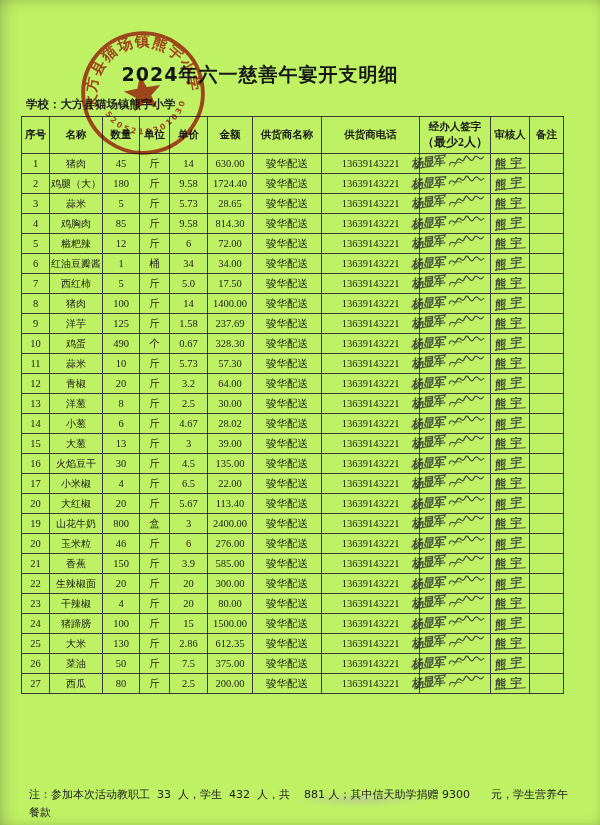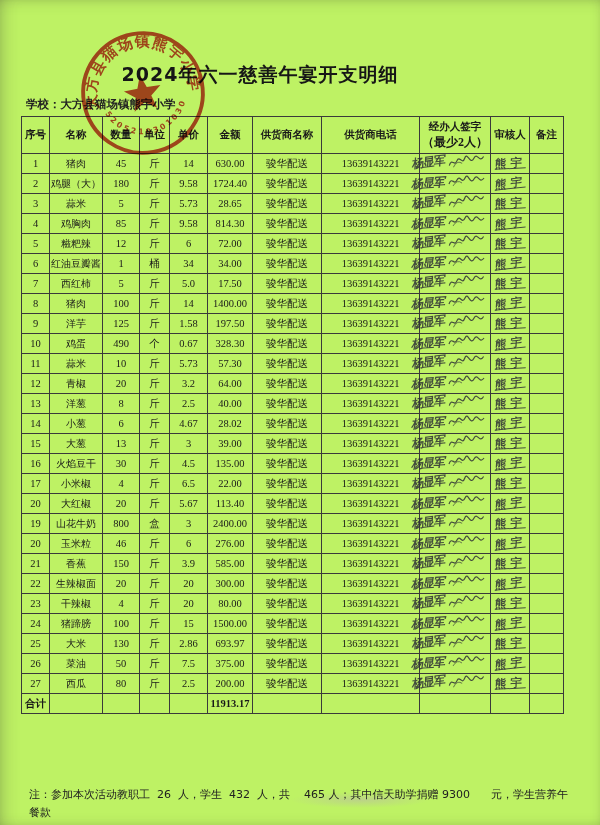--- a/index.html
+++ b/index.html
@@ -251,21 +251,21 @@
             </svg></td>
           <td><span class="sig sig-reviewer">熊宇</span></td>
           <td></td>
         </tr>
         <tr>
           <td>9</td>
           <td class="name-cell">洋芋</td>
           <td>125</td>
           <td>斤</td>
           <td>1.58</td>
-          <td>197.50</td>
+          <td>237.69</td>
           <td>骏华配送</td>
           <td>13639143221</td>
           <td class="sig-cell"><span class="sig sig1">杨显军</span><svg class="sig-scribble" width="38" height="13" viewBox="0 0 38 13">
               <path d="M1 9 C4 1 6 11 9 5 S14 10 17 3 S22 11 26 4 S31 10 36 3" fill="none" stroke="#2e3036" stroke-width="1.2" opacity="0.85"></path>
               <path d="M5 11 q4 -7 9 -3" fill="none" stroke="#2e3036" stroke-width="1" opacity="0.6"></path>
             </svg></td>
           <td><span class="sig sig-reviewer">熊宇</span></td>
           <td></td>
         </tr>
         <tr>
@@ -315,21 +315,21 @@
             </svg></td>
           <td><span class="sig sig-reviewer">熊宇</span></td>
           <td></td>
         </tr>
         <tr>
           <td>13</td>
           <td class="name-cell">洋葱</td>
           <td>8</td>
           <td>斤</td>
           <td>2.5</td>
-          <td>40.00</td>
+          <td>30.00</td>
           <td>骏华配送</td>
           <td>13639143221</td>
           <td class="sig-cell"><span class="sig sig1">杨显军</span><svg class="sig-scribble" width="38" height="13" viewBox="0 0 38 13">
               <path d="M1 9 C4 1 6 11 9 5 S14 10 17 3 S22 11 26 4 S31 10 36 3" fill="none" stroke="#2e3036" stroke-width="1.2" opacity="0.85"></path>
               <path d="M5 11 q4 -7 9 -3" fill="none" stroke="#2e3036" stroke-width="1" opacity="0.6"></path>
             </svg></td>
           <td><span class="sig sig-reviewer">熊宇</span></td>
           <td></td>
         </tr>
         <tr>
@@ -507,21 +507,21 @@
             </svg></td>
           <td><span class="sig sig-reviewer">熊宇</span></td>
           <td></td>
         </tr>
         <tr>
           <td>25</td>
           <td class="name-cell">大米</td>
           <td>130</td>
           <td>斤</td>
           <td>2.86</td>
-          <td>693.97</td>
+          <td>612.35</td>
           <td>骏华配送</td>
           <td>13639143221</td>
           <td class="sig-cell"><span class="sig sig1">杨显军</span><svg class="sig-scribble" width="38" height="13" viewBox="0 0 38 13">
               <path d="M1 9 C4 1 6 11 9 5 S14 10 17 3 S22 11 26 4 S31 10 36 3" fill="none" stroke="#2e3036" stroke-width="1.2" opacity="0.85"></path>
               <path d="M5 11 q4 -7 9 -3" fill="none" stroke="#2e3036" stroke-width="1" opacity="0.6"></path>
             </svg></td>
           <td><span class="sig sig-reviewer">熊宇</span></td>
           <td></td>
         </tr>
         <tr>
@@ -549,34 +549,21 @@
           <td>200.00</td>
           <td>骏华配送</td>
           <td>13639143221</td>
           <td class="sig-cell"><span class="sig sig1">杨显军</span><svg class="sig-scribble" width="38" height="13" viewBox="0 0 38 13">
               <path d="M1 9 C4 1 6 11 9 5 S14 10 17 3 S22 11 26 4 S31 10 36 3" fill="none" stroke="#2e3036" stroke-width="1.2" opacity="0.85"></path>
               <path d="M5 11 q4 -7 9 -3" fill="none" stroke="#2e3036" stroke-width="1" opacity="0.6"></path>
             </svg></td>
           <td><span class="sig sig-reviewer">熊宇</span></td>
           <td></td>
         </tr>
-        <tr class="total-row">
-          <td>合计</td>
-          <td></td>
-          <td></td>
-          <td></td>
-          <td></td>
-          <td>11913.17</td>
-          <td></td>
-          <td></td>
-          <td></td>
-          <td></td>
-          <td></td>
-        </tr>
       </tbody>
   </table>
 
   <div class="note">
-    <div>注：参加本次活动教职工  26  人，学生  432  人，共    465 人；其中信天助学捐赠 9300      元，学生营养午餐款</div>
+    <div>注：参加本次活动教职工  33  人，学生  432  人，共    881 人；其中信天助学捐赠 9300      元，学生营养午餐款</div>
     
     
   </div>
 </div>
 
 </body></html>

